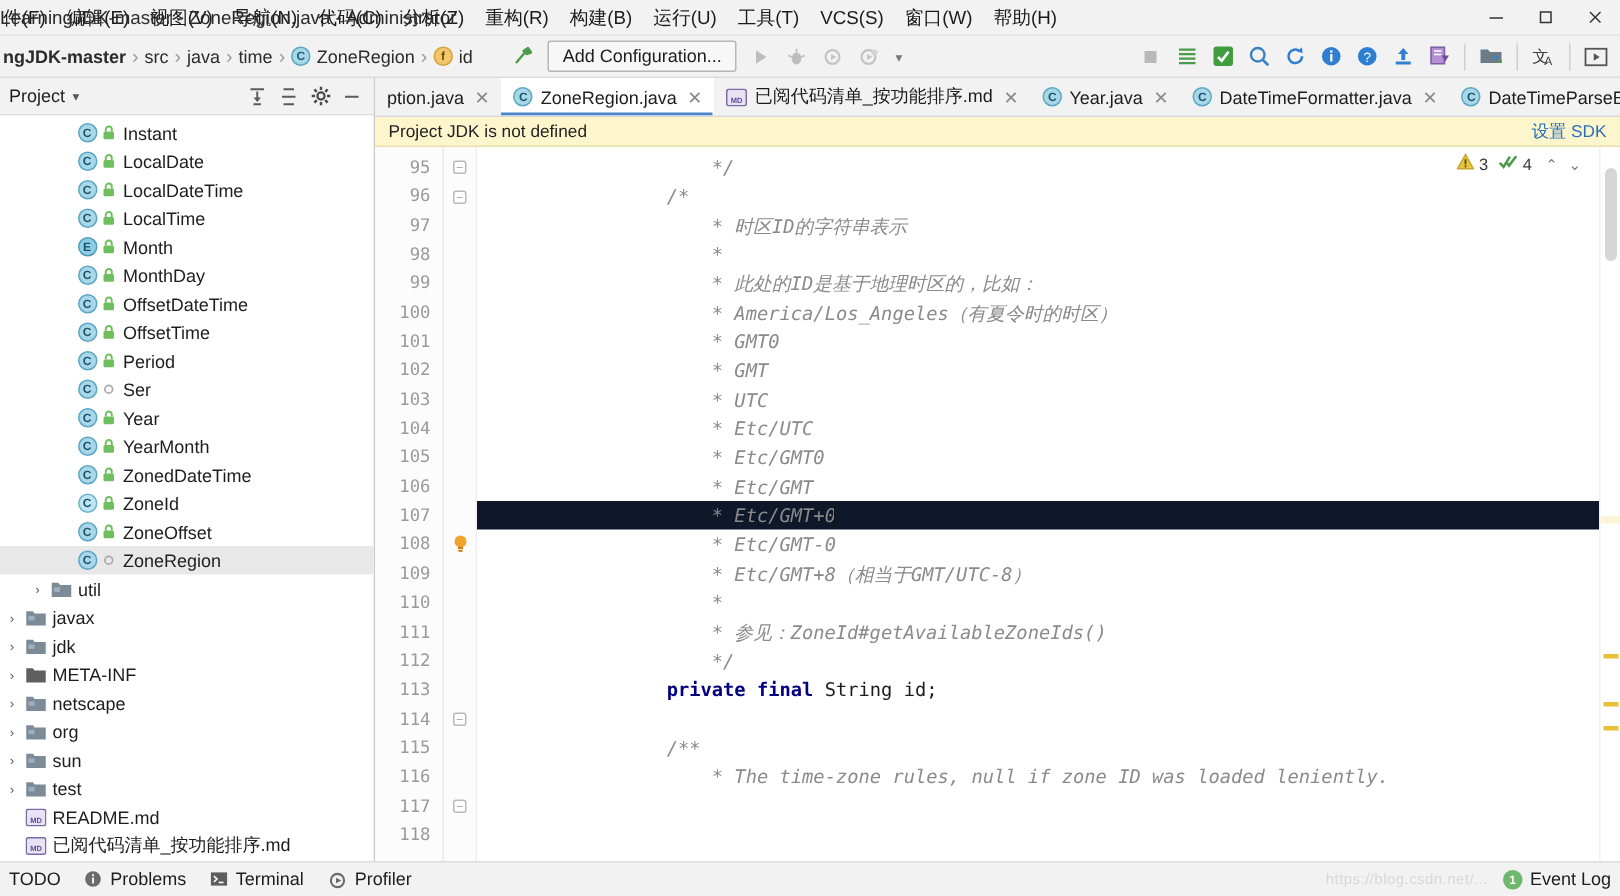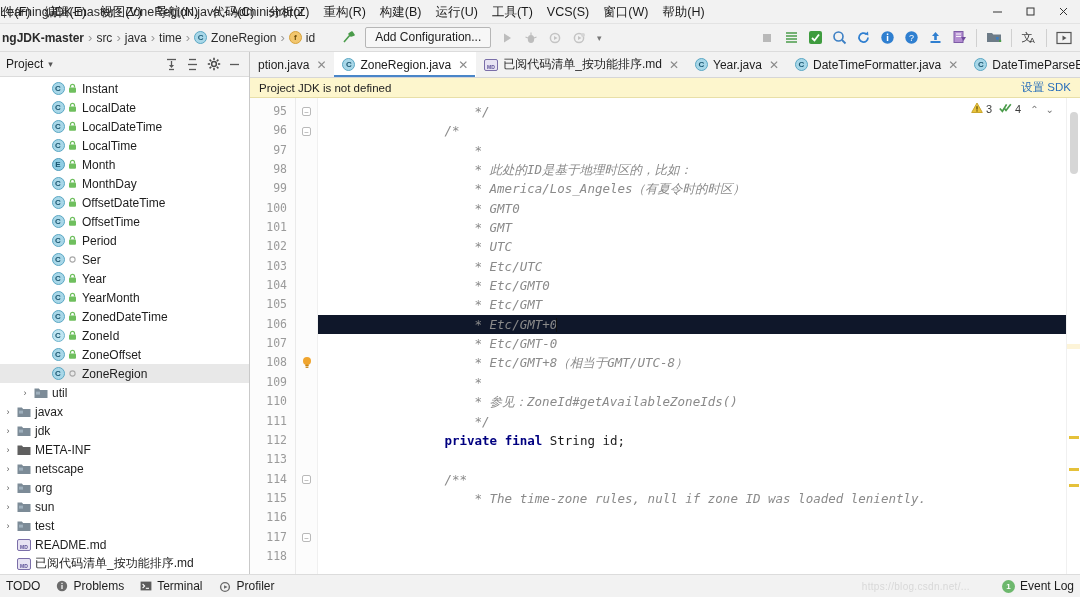--- a/index.html
+++ b/index.html
@@ -176,21 +176,21 @@
   .markband { position:absolute; left:0; right:0; height:5px; background:#fdf4d8; }
 
   
   .status {
     height:23px; flex:0 0 23px; background:#f2f2f2; border-top:1px solid #dcdcdc;
     display:flex; align-items:center; padding:0 6px; font-size:12px; color:#1d1d1d;
   }
   .st-item { display:flex; align-items:center; margin-right:16px; }
   .st-item .si { margin-right:5px; display:flex; align-items:center; }
   .st-right { margin-left:auto; display:flex; align-items:center; }
-  .wmark { color:#d8d8d8; font-size:10px; margin-right:32px; letter-spacing:.3px; }
+  .wmark { color:#d8d8d8; font-size:10px; margin-right:10px; letter-spacing:.3px; }
   .evt-dot {
     width:13px;height:13px;border-radius:50%;background:#6db86d;color:#fff;font-size:8px;
     display:flex;align-items:center;justify-content:center;margin-right:5px;font-weight:bold;
   }
 </style>
 </head>
 <body>
 
 <div id="app">
 
@@ -884,20 +884,21 @@
             <div class="fline"></div>
             <div class="fline"></div>
             <div class="fline">
               <span class="fold-down">–</span>
             </div>
             <div class="fline"></div>
           </div>
         <div class="code" id="code">
             <div class="cline">&nbsp;&nbsp;&nbsp;&nbsp;&nbsp;&nbsp;&nbsp;&nbsp;&nbsp;&nbsp;&nbsp;&nbsp;&nbsp;&nbsp;&nbsp;&nbsp;&nbsp;&nbsp;&nbsp;&nbsp;<span class="cmt">*/</span></div>
             <div class="cline">&nbsp;&nbsp;&nbsp;&nbsp;&nbsp;&nbsp;&nbsp;&nbsp;&nbsp;&nbsp;&nbsp;&nbsp;&nbsp;&nbsp;&nbsp;&nbsp;<span class="cmt">/*</span></div>
+            <div class="cline">&nbsp;&nbsp;&nbsp;&nbsp;&nbsp;&nbsp;&nbsp;&nbsp;&nbsp;&nbsp;&nbsp;&nbsp;&nbsp;&nbsp;&nbsp;&nbsp;&nbsp;&nbsp;&nbsp;&nbsp;<span class="cmt">* 时区ID的字符串表示</span></div>
             <div class="cline">&nbsp;&nbsp;&nbsp;&nbsp;&nbsp;&nbsp;&nbsp;&nbsp;&nbsp;&nbsp;&nbsp;&nbsp;&nbsp;&nbsp;&nbsp;&nbsp;&nbsp;&nbsp;&nbsp;&nbsp;<span class="cmt">*</span></div>
             <div class="cline">&nbsp;&nbsp;&nbsp;&nbsp;&nbsp;&nbsp;&nbsp;&nbsp;&nbsp;&nbsp;&nbsp;&nbsp;&nbsp;&nbsp;&nbsp;&nbsp;&nbsp;&nbsp;&nbsp;&nbsp;<span class="cmt">* 此处的ID是基于地理时区的，比如：</span></div>
             <div class="cline">&nbsp;&nbsp;&nbsp;&nbsp;&nbsp;&nbsp;&nbsp;&nbsp;&nbsp;&nbsp;&nbsp;&nbsp;&nbsp;&nbsp;&nbsp;&nbsp;&nbsp;&nbsp;&nbsp;&nbsp;<span class="cmt">* America/Los_Angeles（有夏令时的时区）</span></div>
             <div class="cline">&nbsp;&nbsp;&nbsp;&nbsp;&nbsp;&nbsp;&nbsp;&nbsp;&nbsp;&nbsp;&nbsp;&nbsp;&nbsp;&nbsp;&nbsp;&nbsp;&nbsp;&nbsp;&nbsp;&nbsp;<span class="cmt">* GMT0</span></div>
             <div class="cline">&nbsp;&nbsp;&nbsp;&nbsp;&nbsp;&nbsp;&nbsp;&nbsp;&nbsp;&nbsp;&nbsp;&nbsp;&nbsp;&nbsp;&nbsp;&nbsp;&nbsp;&nbsp;&nbsp;&nbsp;<span class="cmt">* GMT</span></div>
             <div class="cline">&nbsp;&nbsp;&nbsp;&nbsp;&nbsp;&nbsp;&nbsp;&nbsp;&nbsp;&nbsp;&nbsp;&nbsp;&nbsp;&nbsp;&nbsp;&nbsp;&nbsp;&nbsp;&nbsp;&nbsp;<span class="cmt">* UTC</span></div>
             <div class="cline">&nbsp;&nbsp;&nbsp;&nbsp;&nbsp;&nbsp;&nbsp;&nbsp;&nbsp;&nbsp;&nbsp;&nbsp;&nbsp;&nbsp;&nbsp;&nbsp;&nbsp;&nbsp;&nbsp;&nbsp;<span class="cmt">* Etc/UTC</span></div>
             <div class="cline">&nbsp;&nbsp;&nbsp;&nbsp;&nbsp;&nbsp;&nbsp;&nbsp;&nbsp;&nbsp;&nbsp;&nbsp;&nbsp;&nbsp;&nbsp;&nbsp;&nbsp;&nbsp;&nbsp;&nbsp;<span class="cmt">* Etc/GMT0</span></div>
             <div class="cline">&nbsp;&nbsp;&nbsp;&nbsp;&nbsp;&nbsp;&nbsp;&nbsp;&nbsp;&nbsp;&nbsp;&nbsp;&nbsp;&nbsp;&nbsp;&nbsp;&nbsp;&nbsp;&nbsp;&nbsp;<span class="cmt">* Etc/GMT</span></div>
             <div class="cline current">&nbsp;&nbsp;&nbsp;&nbsp;&nbsp;&nbsp;&nbsp;&nbsp;&nbsp;&nbsp;&nbsp;&nbsp;&nbsp;&nbsp;&nbsp;&nbsp;&nbsp;&nbsp;&nbsp;&nbsp;<span class="cmt">* Etc/GMT+0</span><span class="caret"></span></div>

